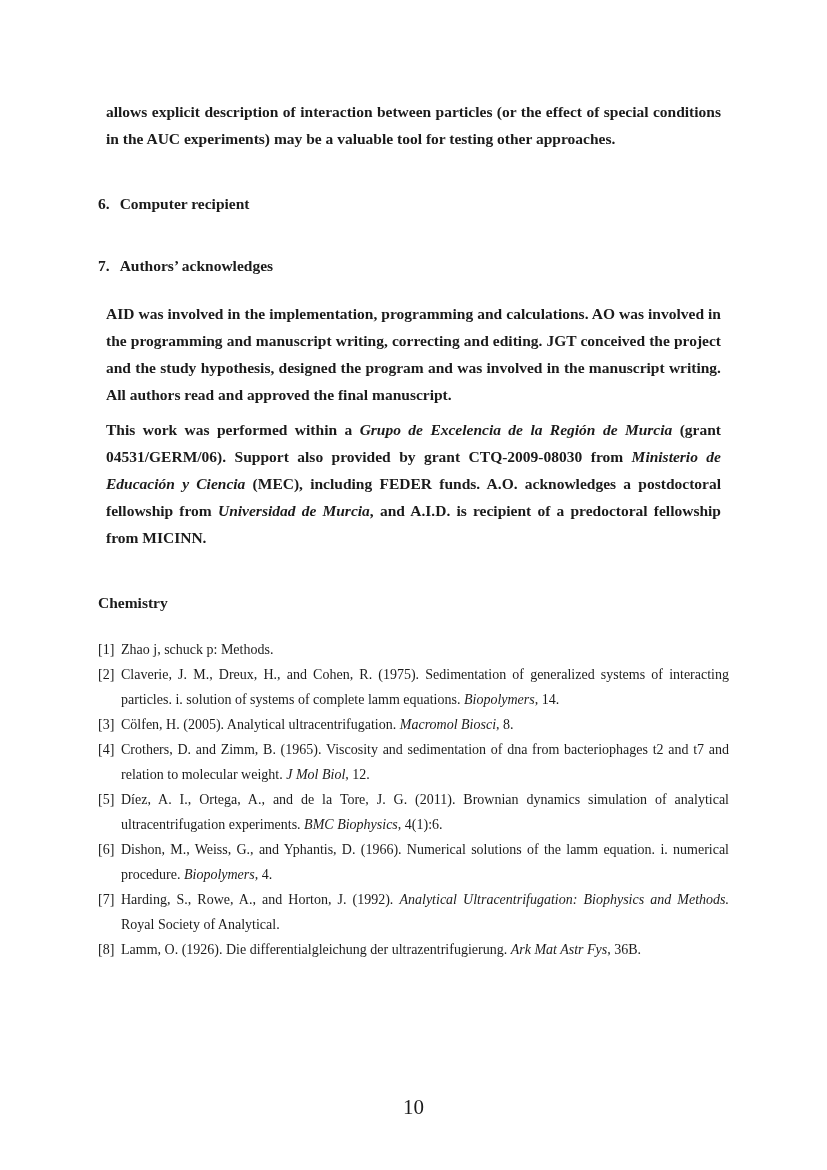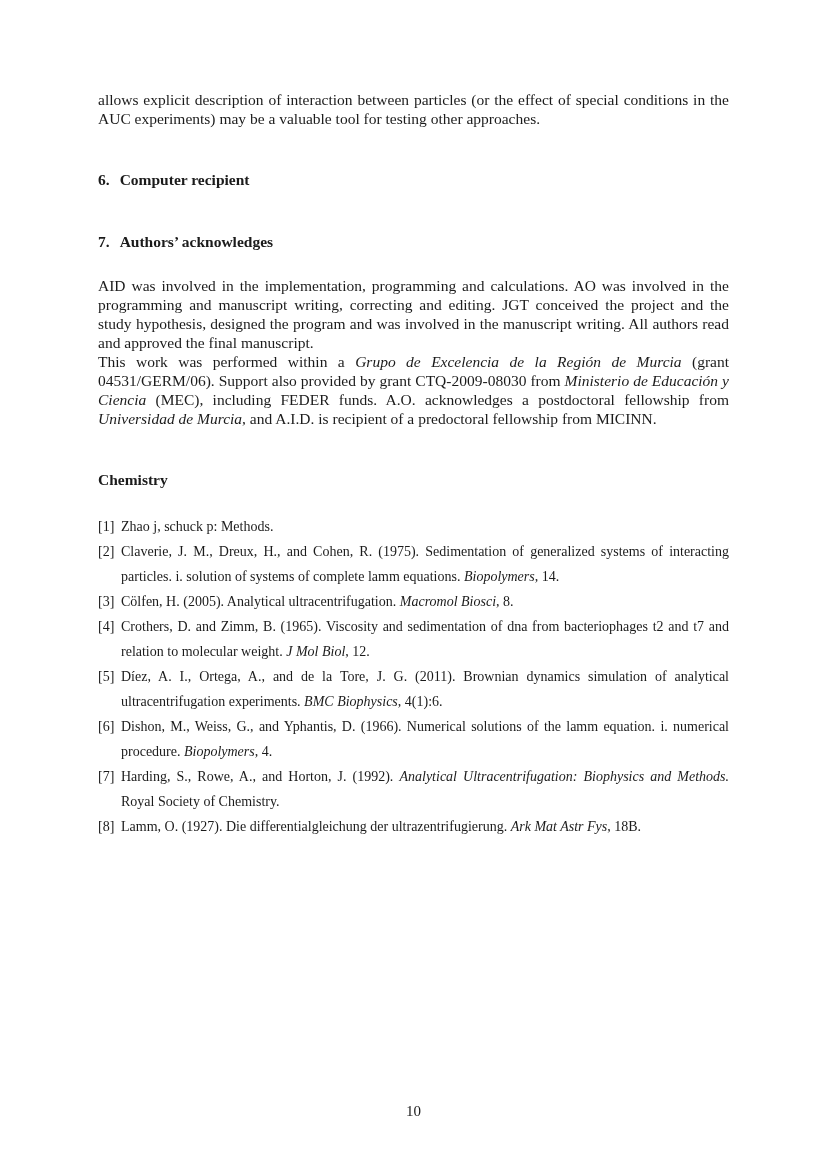--- a/index.html
+++ b/index.html
@@ -13,23 +13,24 @@
     height: 1170px;
     box-sizing: border-box;
     padding: 90px 98px 0 98px;
     background: #ffffff;
     color: #1b1b1b;
     font-family: "Liberation Serif", "DejaVu Serif", serif;
     font-size: 15.5px;
     overflow: hidden;
   }
   p.body-par {
-    margin: 0;
+    margin: 8px;
     text-align: justify;
-    line-height: 19px;
+    line-height: 27px;
+    font-weight: bold;
   }
   h2.section-heading {
     display: flex;
     align-items: baseline;
     font-size: 15.5px;
     font-weight: bold;
     line-height: 20px;
     margin: 42px 0 24px 0;
   }
   .heading-num {
@@ -55,21 +56,21 @@
   .ref-text {
     flex: 1 1 auto;
     text-align: justify;
   }
   .page-number {
     position: absolute;
     left: 0;
     right: 0;
     bottom: 50px;
     text-align: center;
-    font-size: 15px;
+    font-size: 21px;
   }
 </style>
 </head>
 <body>
 
 <div class="page">
 
   <p class="body-par"><span>allows explicit description of interaction between particles (or the effect of special conditions in the AUC experiments) may be a valuable tool for testing other approaches.</span></p>
 
   <h2 class="section-heading">
@@ -108,23 +109,23 @@
       <div class="ref-item">
         <span class="ref-label">[5]</span>
         <span class="ref-text"><span>Díez, A. I., Ortega, A., and de la Tore, J. G. (2011). Brownian dynamics simulation of analytical ultracentrifugation experiments. </span><span class="it">BMC Biophysics</span><span>, 4(1):6.</span></span>
       </div>
       <div class="ref-item">
         <span class="ref-label">[6]</span>
         <span class="ref-text"><span>Dishon, M., Weiss, G., and Yphantis, D. (1966). Numerical solutions of the lamm equation. i. numerical procedure. </span><span class="it">Biopolymers</span><span>, 4.</span></span>
       </div>
       <div class="ref-item">
         <span class="ref-label">[7]</span>
-        <span class="ref-text"><span>Harding, S., Rowe, A., and Horton, J. (1992). </span><span class="it">Analytical Ultracentrifugation: Biophysics and Methods.</span><span> Royal Society of Chemistry.</span></span>
+        <span class="ref-text"><span>Harding, S., Rowe, A., and Horton, J. (1992). </span><span class="it">Analytical Ultracentrifugation: Biophysics and Methods.</span><span> Royal Society of Analytical.</span></span>
       </div>
       <div class="ref-item">
         <span class="ref-label">[8]</span>
-        <span class="ref-text"><span>Lamm, O. (1927). Die differentialgleichung der ultrazentrifugierung. </span><span class="it">Ark Mat Astr Fys</span><span>, 18B.</span></span>
+        <span class="ref-text"><span>Lamm, O. (1926). Die differentialgleichung der ultrazentrifugierung. </span><span class="it">Ark Mat Astr Fys</span><span>, 36B.</span></span>
       </div>
     </div>
 
   <div class="page-number">10</div>
 
 </div>
 
 </body></html>

